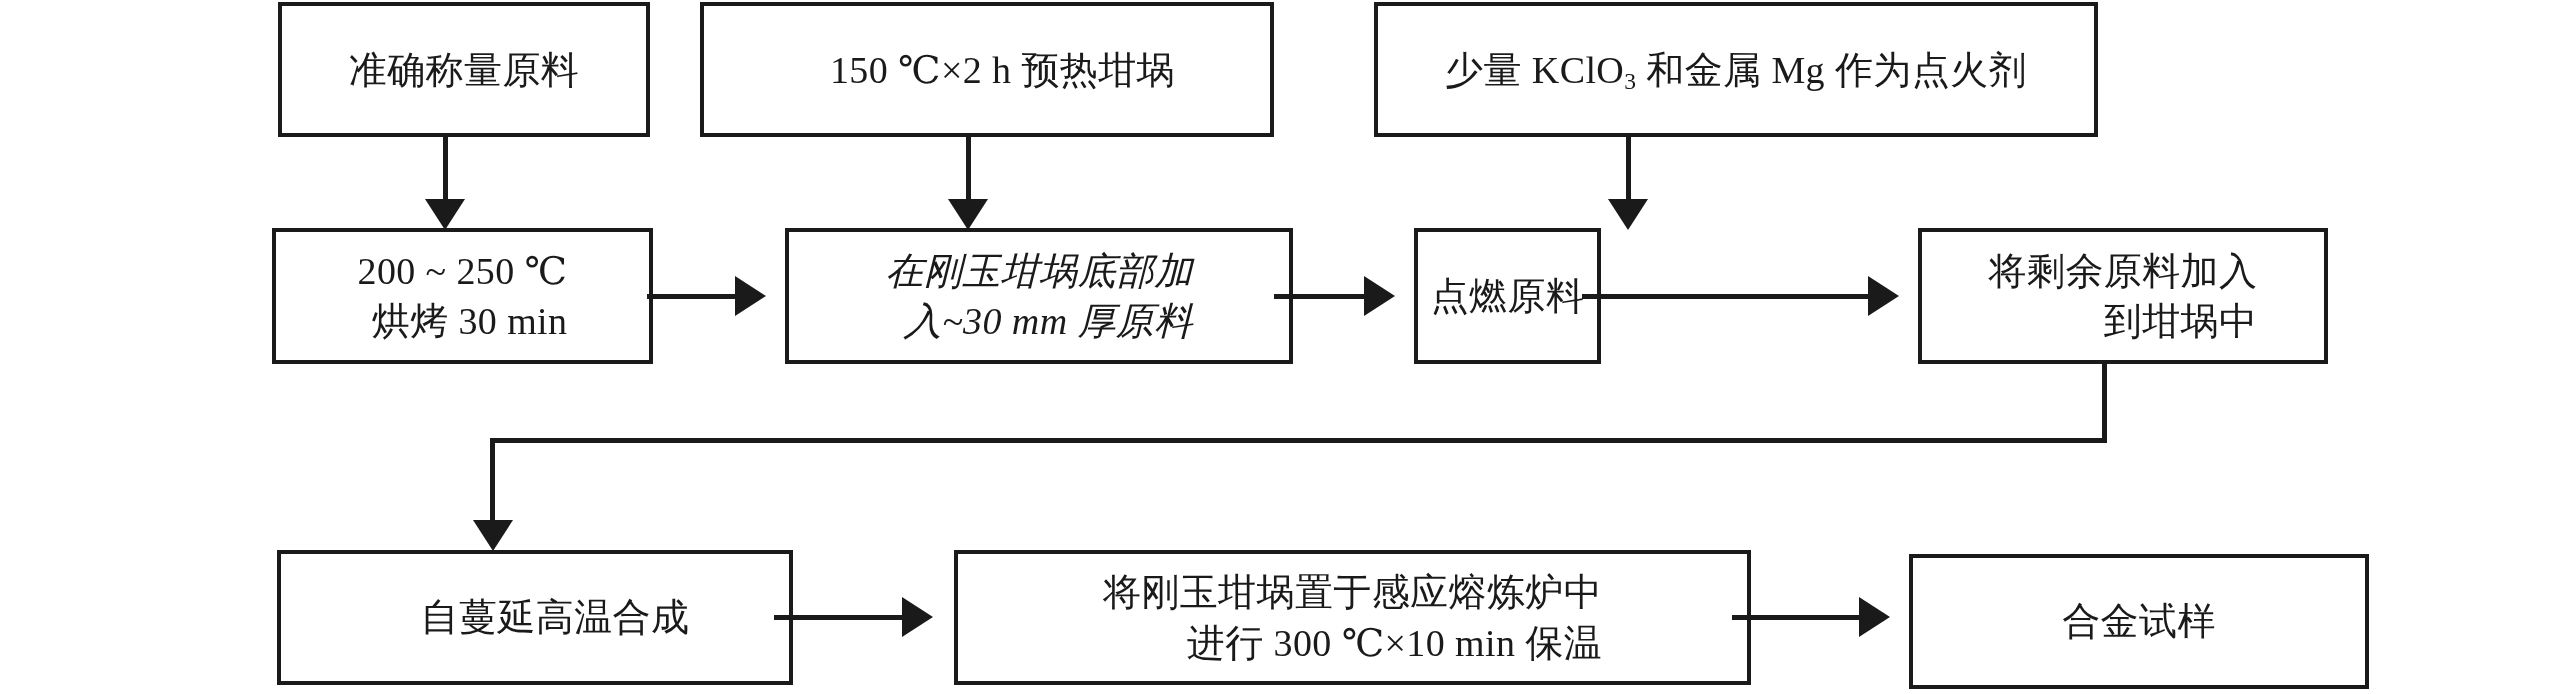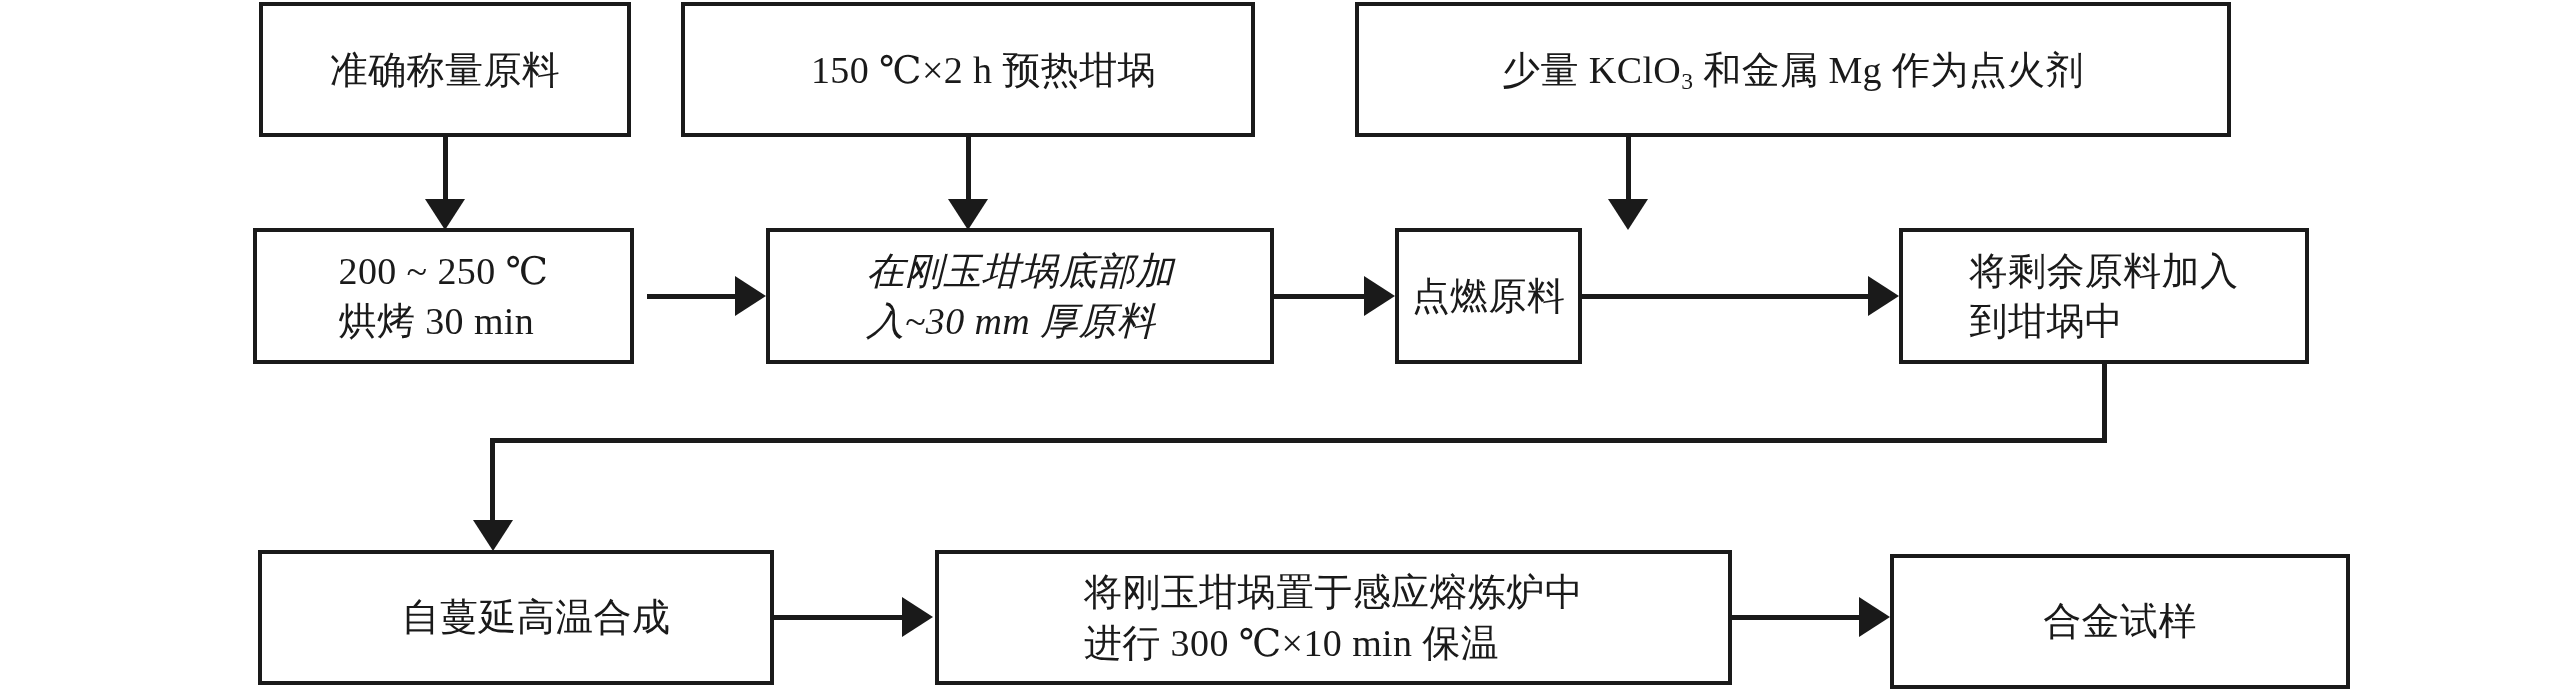--- a/index.html
+++ b/index.html
@@ -16,21 +16,22 @@
     overflow:hidden;
   }
   .node{
     position:absolute;
     box-sizing:border-box;
     border:4.6px solid #1a1a1a;
     background:#ffffff;
     display:flex;
     align-items:center;
     justify-content:center;
-    text-align:left;
+    text-align:right;
+    margin-left:19px;
   }
   .node .label{
     font-size:38px;
     line-height:1.32;
     letter-spacing:0.4px;
     white-space:pre-line;
     padding:0 10.8px;
   }
   .node .label sub{
     font-size:0.62em;
@@ -70,21 +71,21 @@
 <div id="canvas">
 
   <div class="node" style="left:259px;top:2.3px;width:372px;height:135px;">
     <span class="label">准确称量原料</span>
   </div>
 
   <div class="node" style="left:681px;top:2.3px;width:574px;height:135px;padding-left:31px;">
     <span class="label">150 ℃×2 h 预热坩埚</span>
   </div>
 
-  <div class="node" style="left:1355px;top:2.3px;width:876px;height:135px;">
+  <div class="node" style="left:1355px;top:2.3px;width:724px;height:135px;">
     <span class="label">少量 KClO<sub>3</sub> 和金属 Mg 作为点火剂</span>
   </div>
 
   <div class="node" style="left:253px;top:228px;width:381px;height:136px;">
     <span class="label">200 ~ 250 ℃
 烘烤 30 min</span>
   </div>
 
   <div class="node" style="left:766px;top:228px;width:508px;height:136px;font-style:italic;">
     <span class="label">在刚玉坩埚底部加

